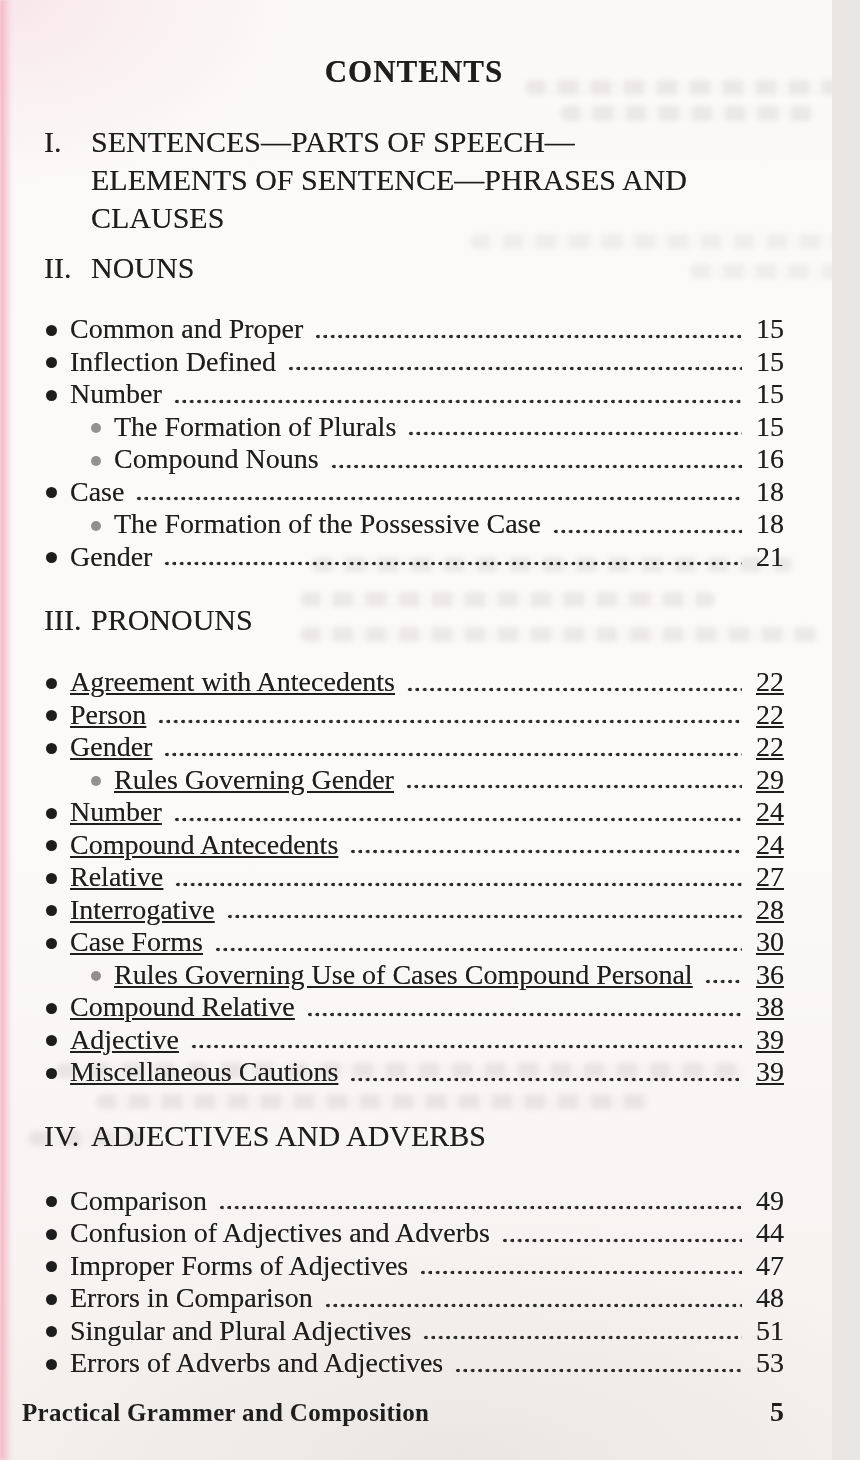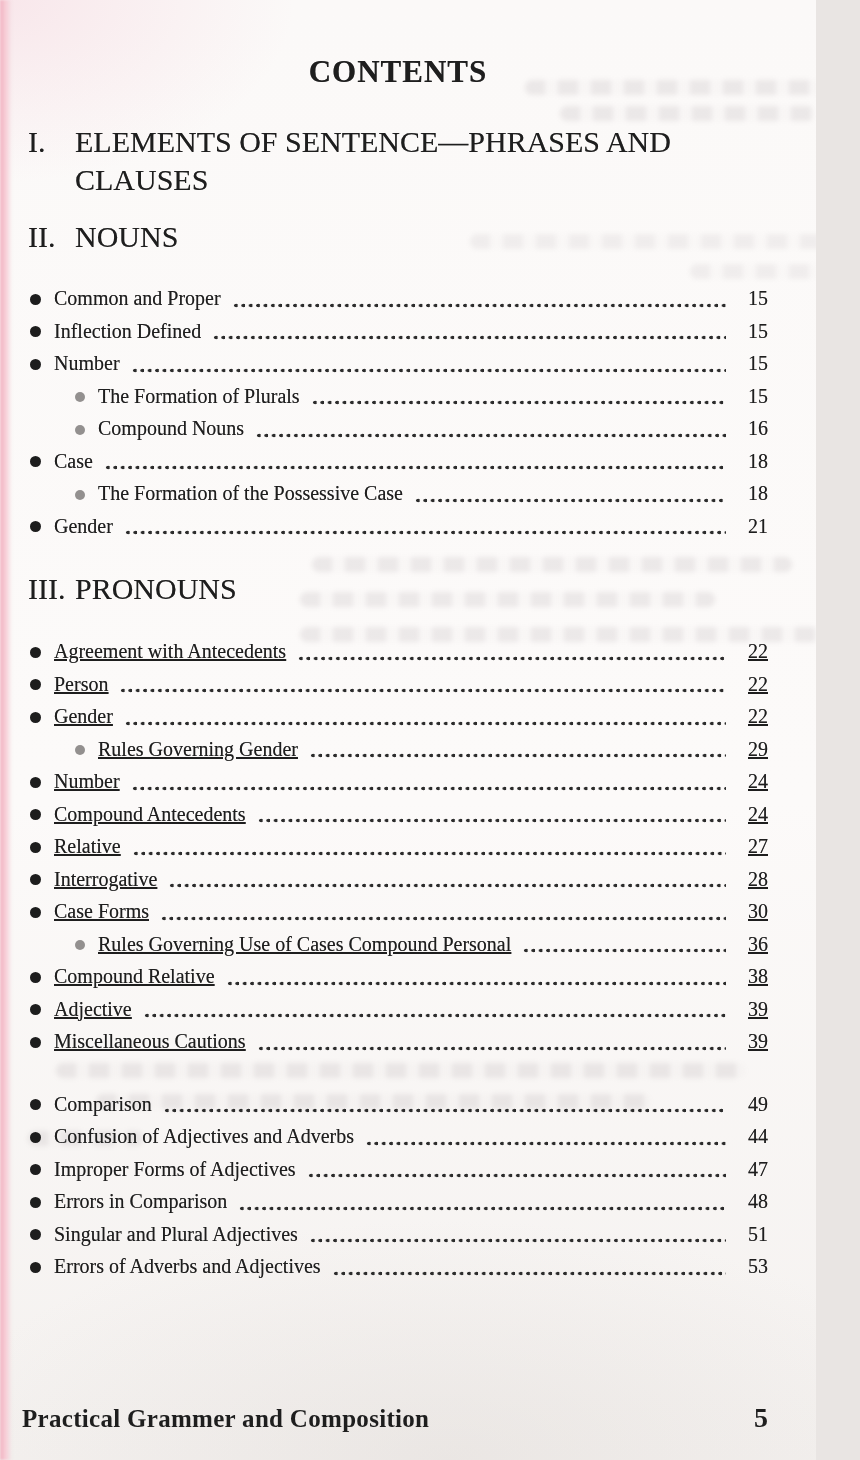--- a/index.html
+++ b/index.html
@@ -11,20 +11,21 @@
   }
   .page {
     position: relative;
     width: 816px; height: 1460px;
     background:
       radial-gradient(ellipse 420px 260px at 0% 0%, rgba(246,216,224,.55), rgba(246,216,224,0) 70%),
       radial-gradient(ellipse 700px 320px at 55% 100%, rgba(216,210,206,.35), rgba(216,210,206,0) 75%),
       linear-gradient(180deg, #fbf9f8 0%, #fcfaf9 55%, #f4f1ef 100%);
     color: #1e1e1e;
     overflow: hidden;
+    padding-left: 16px;
   }
   
   .edge-pink {
     position: absolute; left: 0; top: 0; bottom: 0; width: 12px;
     background: linear-gradient(90deg, #f2b3c2 0%, #f6ccd5 45%, rgba(246,204,213,0) 100%);
     filter: blur(1px);
     pointer-events: none;
   }
   .content {
     position: relative;
@@ -32,33 +33,33 @@
     text-shadow: 0 0 .5px rgba(25,25,25,.55);
   }
   .doc-title {
     margin-top: 54px;
     text-align: center;
     font-size: 31px;
     font-weight: bold;
     letter-spacing: 1px;
   }
   .sections { display: block; }
-  .section { margin-top: 19px; }
+  .section { margin-top: 12px; }
   .section-heading { display: flex; font-size: 30px; line-height: 38px; }
   .section-heading .numeral { min-width: 47px; }
   .entries { margin-top: 27px; }
   .section:first-child { margin-top: 33px; }
   .section:nth-child(2) .entries { margin-top: 26px; }
   .section:nth-child(3) { margin-top: 28px; }
   .section:nth-child(3) .entries { margin-top: 27px; text-decoration: underline; }
   .section:nth-child(4) { margin-top: 28px; }
   .section:nth-child(4) .entries { margin-top: 30px; }
   .row {
     display: flex; align-items: flex-end;
-    font-size: 20px; line-height: 32.5px; height: 32.5px;
+    font-size: 28px; line-height: 32.5px; height: 32.5px;
     white-space: nowrap;
   }
   .bullet {
     width: 11px; height: 11px; border-radius: 50%;
     background: #1d1d1d;
     align-self: flex-end; margin: 0 0 10px 2px;
     flex: none;
   }
   .row .label { margin-left: 13px; }
   .row.lvl2 { padding-left: 45px; align-items: flex-end; }
@@ -68,21 +69,21 @@
     height: 7px;
     align-self: flex-end;
     margin: 0 8px 6px 12px;
     background-image: radial-gradient(circle at 3px 3.5px, #2c2c2c 1.65px, rgba(0,0,0,0) 2.1px);
     background-size: 7.4px 7px;
     background-repeat: repeat-x;
     min-width: 30px;
   }
   .pagenum { min-width: 34px; text-align: right; }
   .footer {
-    position: absolute; left: 22px; right: 48px; bottom: 26px;
+    position: absolute; left: 22px; right: 48px; bottom: 32px;
     display: flex; justify-content: space-between; align-items: baseline;
     font-weight: bold;
   }
   .footer .book-title { font-size: 25px; letter-spacing: .3px; }
   .footer .folio { font-size: 28px; }
   
   .art {
     position: absolute; height: 15px; border-radius: 7px;
     background: repeating-linear-gradient(90deg,
       rgba(145,134,140,.30) 0 20px, rgba(145,134,140,.05) 20px 33px);
@@ -130,20 +131,21 @@
   <div class="tick t4"></div>
   <div class="tick t5"></div>
 
   <div class="content">
     <div class="doc-title">CONTENTS</div>
     <div class="sections">
   <div class="section">
     <div class="section-heading">
       <span class="numeral">I.</span>
       <span class="title-lines">
+              <div class="title-line">SENTENCES—PARTS OF SPEECH—</div>
               <div class="title-line">ELEMENTS OF SENTENCE—PHRASES AND CLAUSES</div>
             </span>
     </div>
 
   </div>
 
   <div class="section">
     <div class="section-heading">
       <span class="numeral">II.</span>
       <span class="title-lines">
@@ -304,20 +306,26 @@
   <div class="row lvl1">
     <span class="bullet"></span>
     <span class="label">Miscellaneous Cautions</span>
     <span class="leader"></span>
     <span class="pagenum">39</span>
   </div>
 </div>
   </div>
 
   <div class="section">
+    <div class="section-heading">
+      <span class="numeral">IV.</span>
+      <span class="title-lines">
+              <div class="title-line">ADJECTIVES AND ADVERBS</div>
+            </span>
+    </div>
     <div class="entries">
   <div class="row lvl1">
     <span class="bullet"></span>
     <span class="label">Comparison</span>
     <span class="leader"></span>
     <span class="pagenum">49</span>
   </div>
 
   <div class="row lvl1">
     <span class="bullet"></span>

